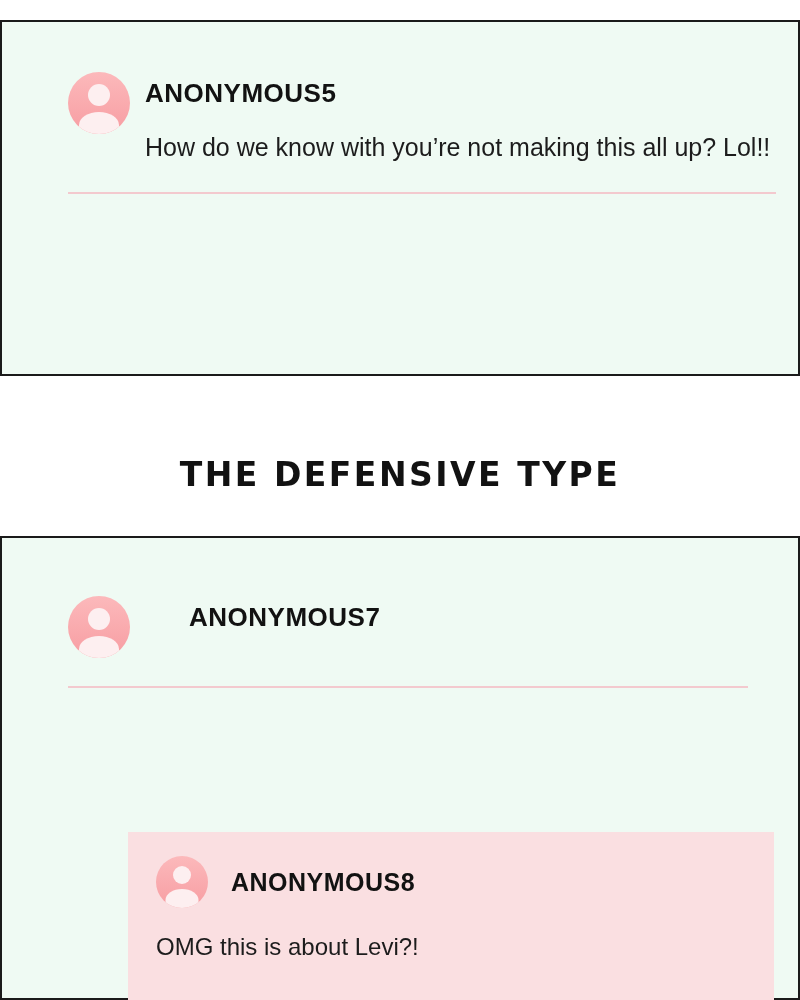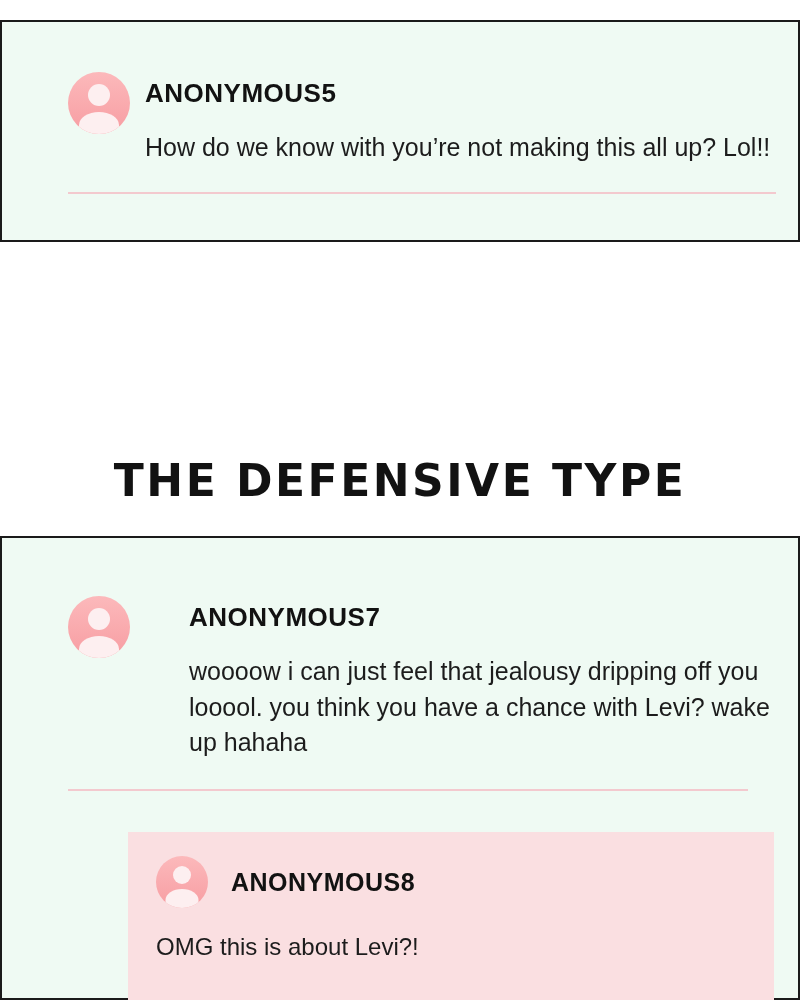--- a/index.html
+++ b/index.html
@@ -28,21 +28,21 @@
     background: #effaf3;
     border: 2px solid #1a1a1a;
     box-sizing: border-box;
   }
 
   .card-one {
     position: absolute;
     left: 0;
     top: 20px;
     width: 800px;
-    height: 222px;
+    height: 356px;
   }
 
   .card-two {
     position: absolute;
     left: 0;
     top: 536px;
     width: 800px;
     height: 464px;
   }
 
@@ -116,21 +116,21 @@
 
   
   .section-title {
     position: absolute;
     left: 0;
     top: 455px;
     width: 800px;
     text-align: center;
     font-family: "DejaVu Sans", sans-serif;
     font-weight: bold;
-    font-size: 44px;
+    font-size: 33px;
     letter-spacing: 2.5px;
     color: #121212;
   }
 
   
   .c2-inner {
     position: absolute;
     left: 66px;
     top: 58px;
     right: 22px;
@@ -204,21 +204,20 @@
 
   <div class="comment-card card-two">
     <div class="c2-inner">
       <div class="c2-row">
         <div class="avatar lg">
           <div class="head"></div>
           <div class="body"></div>
         </div>
         <div class="c2-textwrap">
           <p class="username" style="margin-top:8px; margin-bottom:24px;">ANONYMOUS7</p>
-          <p class="comment-text">woooow i can just feel that jealousy dripping off you looool. you think you have a chance with Levi? wake up hahaha</p>
         </div>
       </div>
       <hr class="divider c2-divider">
     </div>
 
     <div class="reply-card" style="top:294px; left:126px;">
       <div class="reply-inner">
         <div class="reply-head">
           <div class="avatar sm">
             <div class="head"></div>

